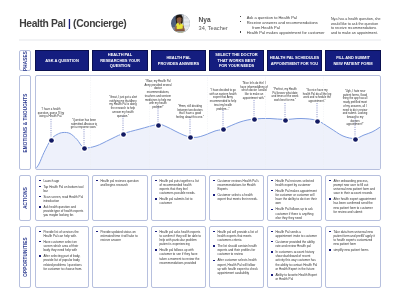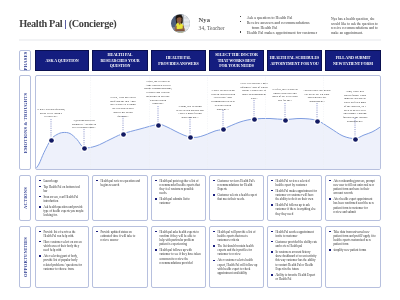--- a/index.html
+++ b/index.html
@@ -1,17 +1,17 @@
 <!DOCTYPE html>
 <html><head>
 <meta charset="utf-8">
 <style>
 *{box-sizing:border-box;margin:0;padding:0;}
 html,body{width:400px;height:300px;background:#fff;font-family:"Liberation Sans",sans-serif;-webkit-font-smoothing:antialiased;}
-#page{position:relative;width:400px;height:300px;overflow:hidden;background:#fff;font-family:Liberation Serif, serif;}
+#page{position:relative;width:400px;height:300px;overflow:hidden;background:#fff;}
 .title{position:absolute;left:19.2px;top:18px;font-size:10.3px;font-weight:700;color:#3f3f3f;white-space:nowrap;letter-spacing:-0.35px;}
 .title .sep{color:#1b2080;}
 .hr{position:absolute;left:19px;top:39px;width:362px;height:2px;background:#f2f3f5;}
 .avatar{position:absolute;left:171px;top:14px;width:19px;height:19px;border-radius:50%;overflow:hidden;background:#c9ccd2;}
 .pname{position:absolute;left:198.6px;top:15.6px;font-size:6.6px;font-weight:700;color:#4f4f4f;}
 .psub{position:absolute;left:198.6px;top:24.6px;font-size:5.6px;color:#5a5a5a;}
 .goals{position:absolute;left:239.5px;top:14.6px;width:95px;}
 .goals li{position:relative;padding-left:7.2px;font-size:4px;color:#3a3a3a;line-height:1.28;list-style:none;white-space:pre-line;}
 .goals li:before{content:"";position:absolute;left:0.6px;top:1.3px;width:1.3px;height:1.3px;background:#4a4a4a;}
 .scen{position:absolute;left:331px;top:17.2px;width:50px;font-size:3.62px;color:#3a3a3a;line-height:1.28;}

